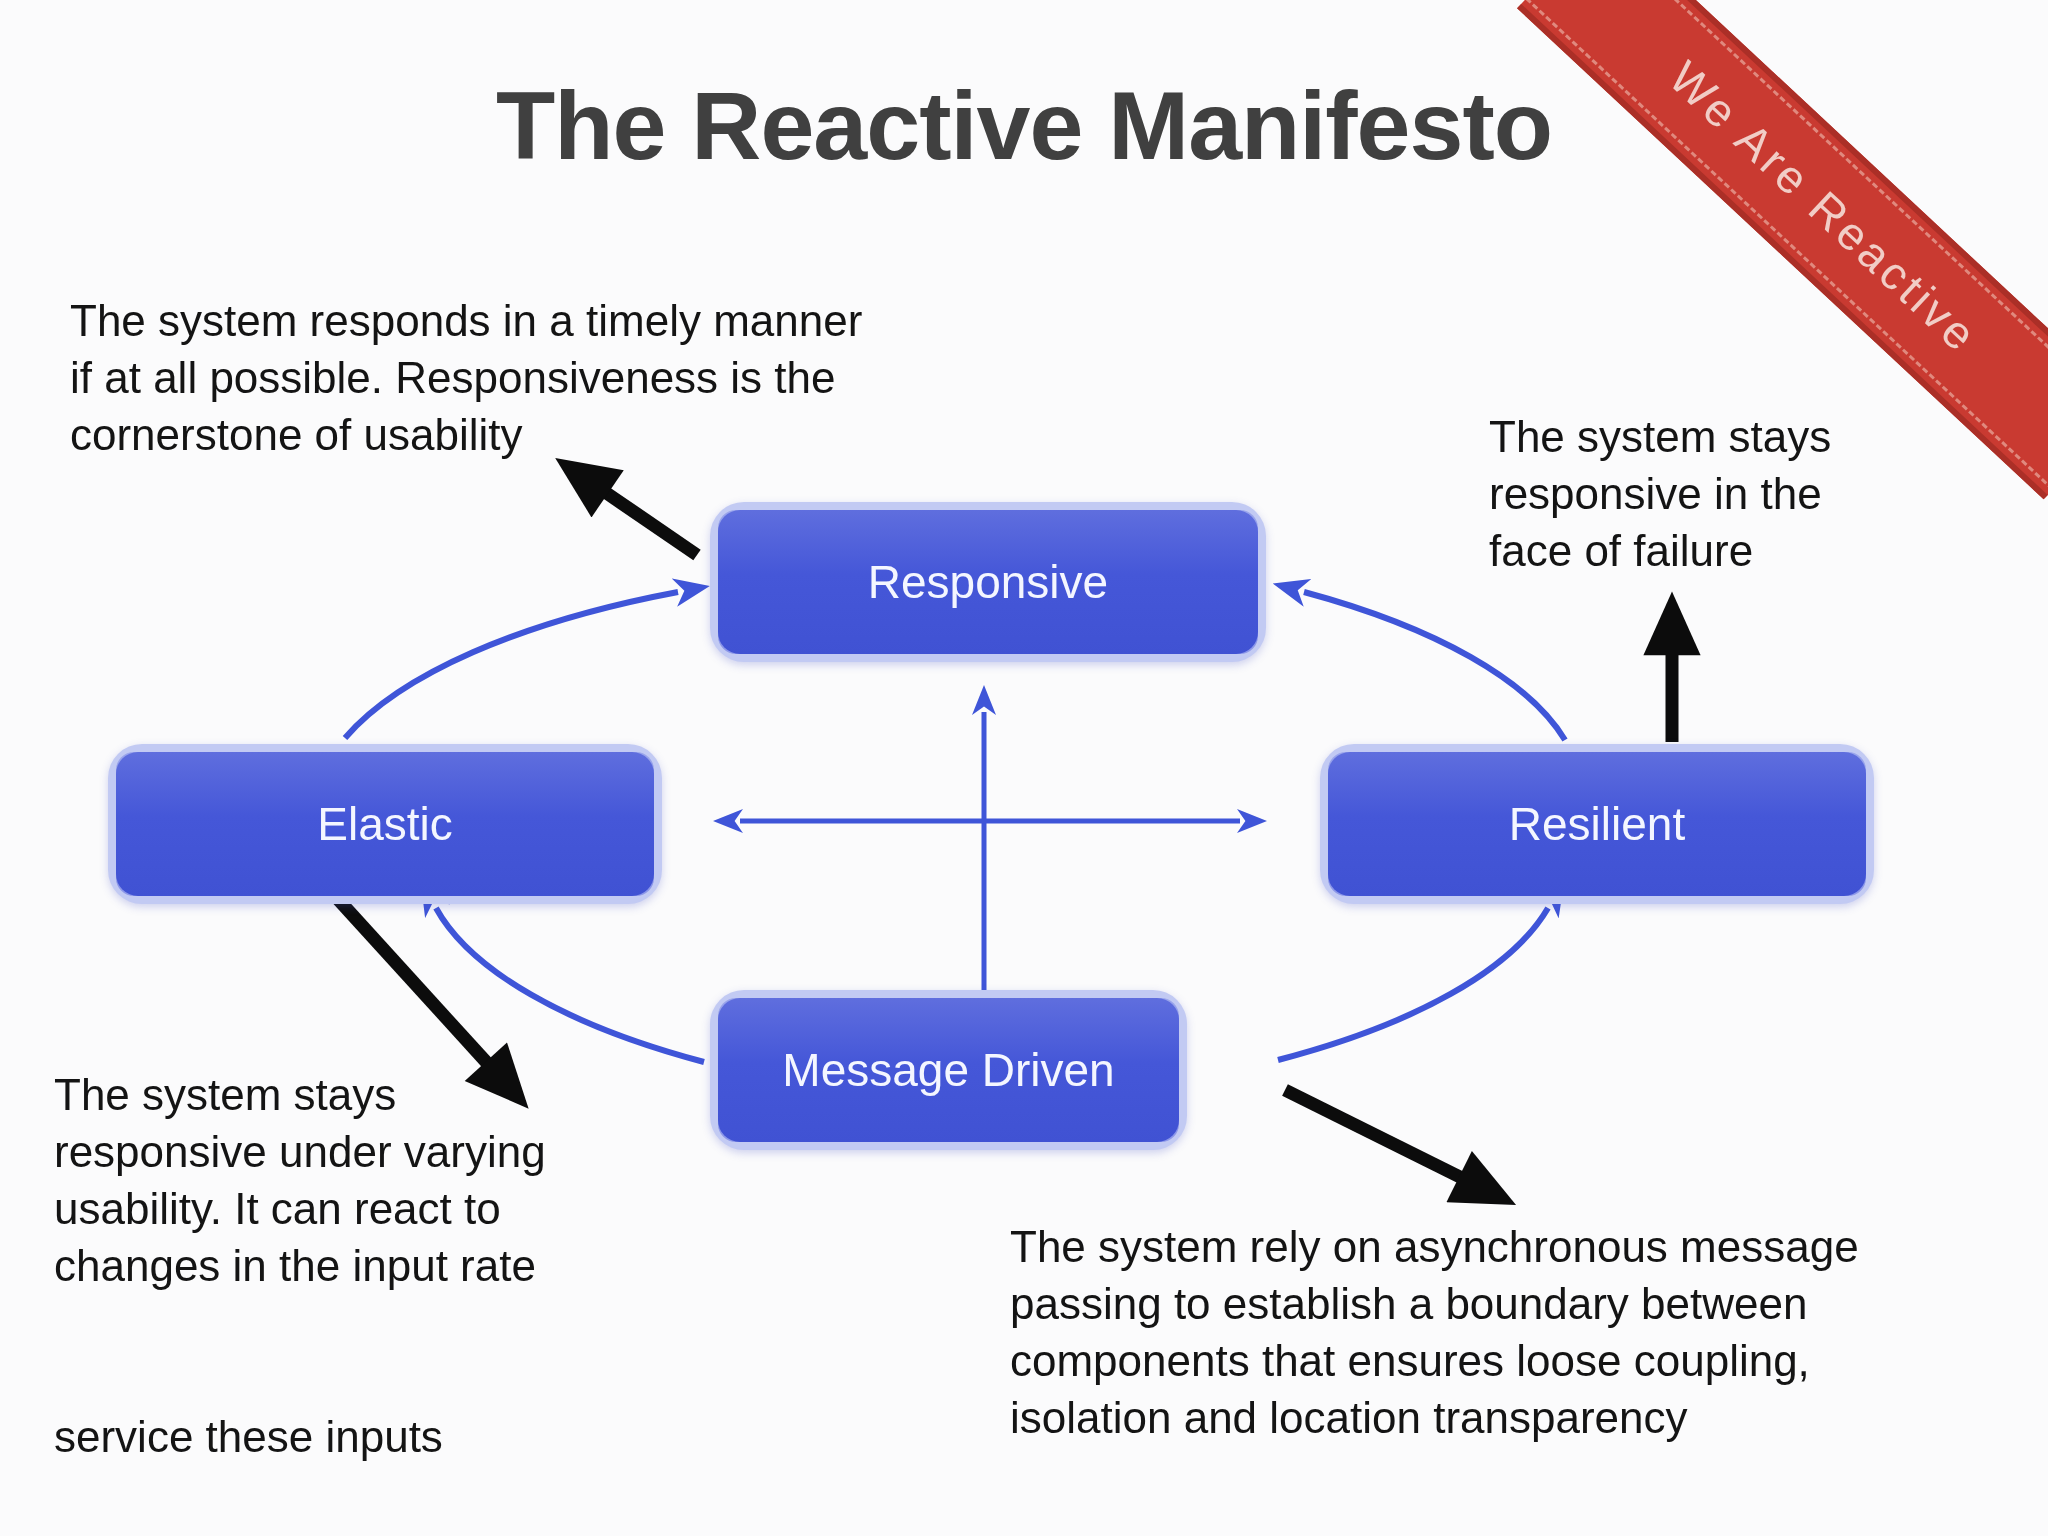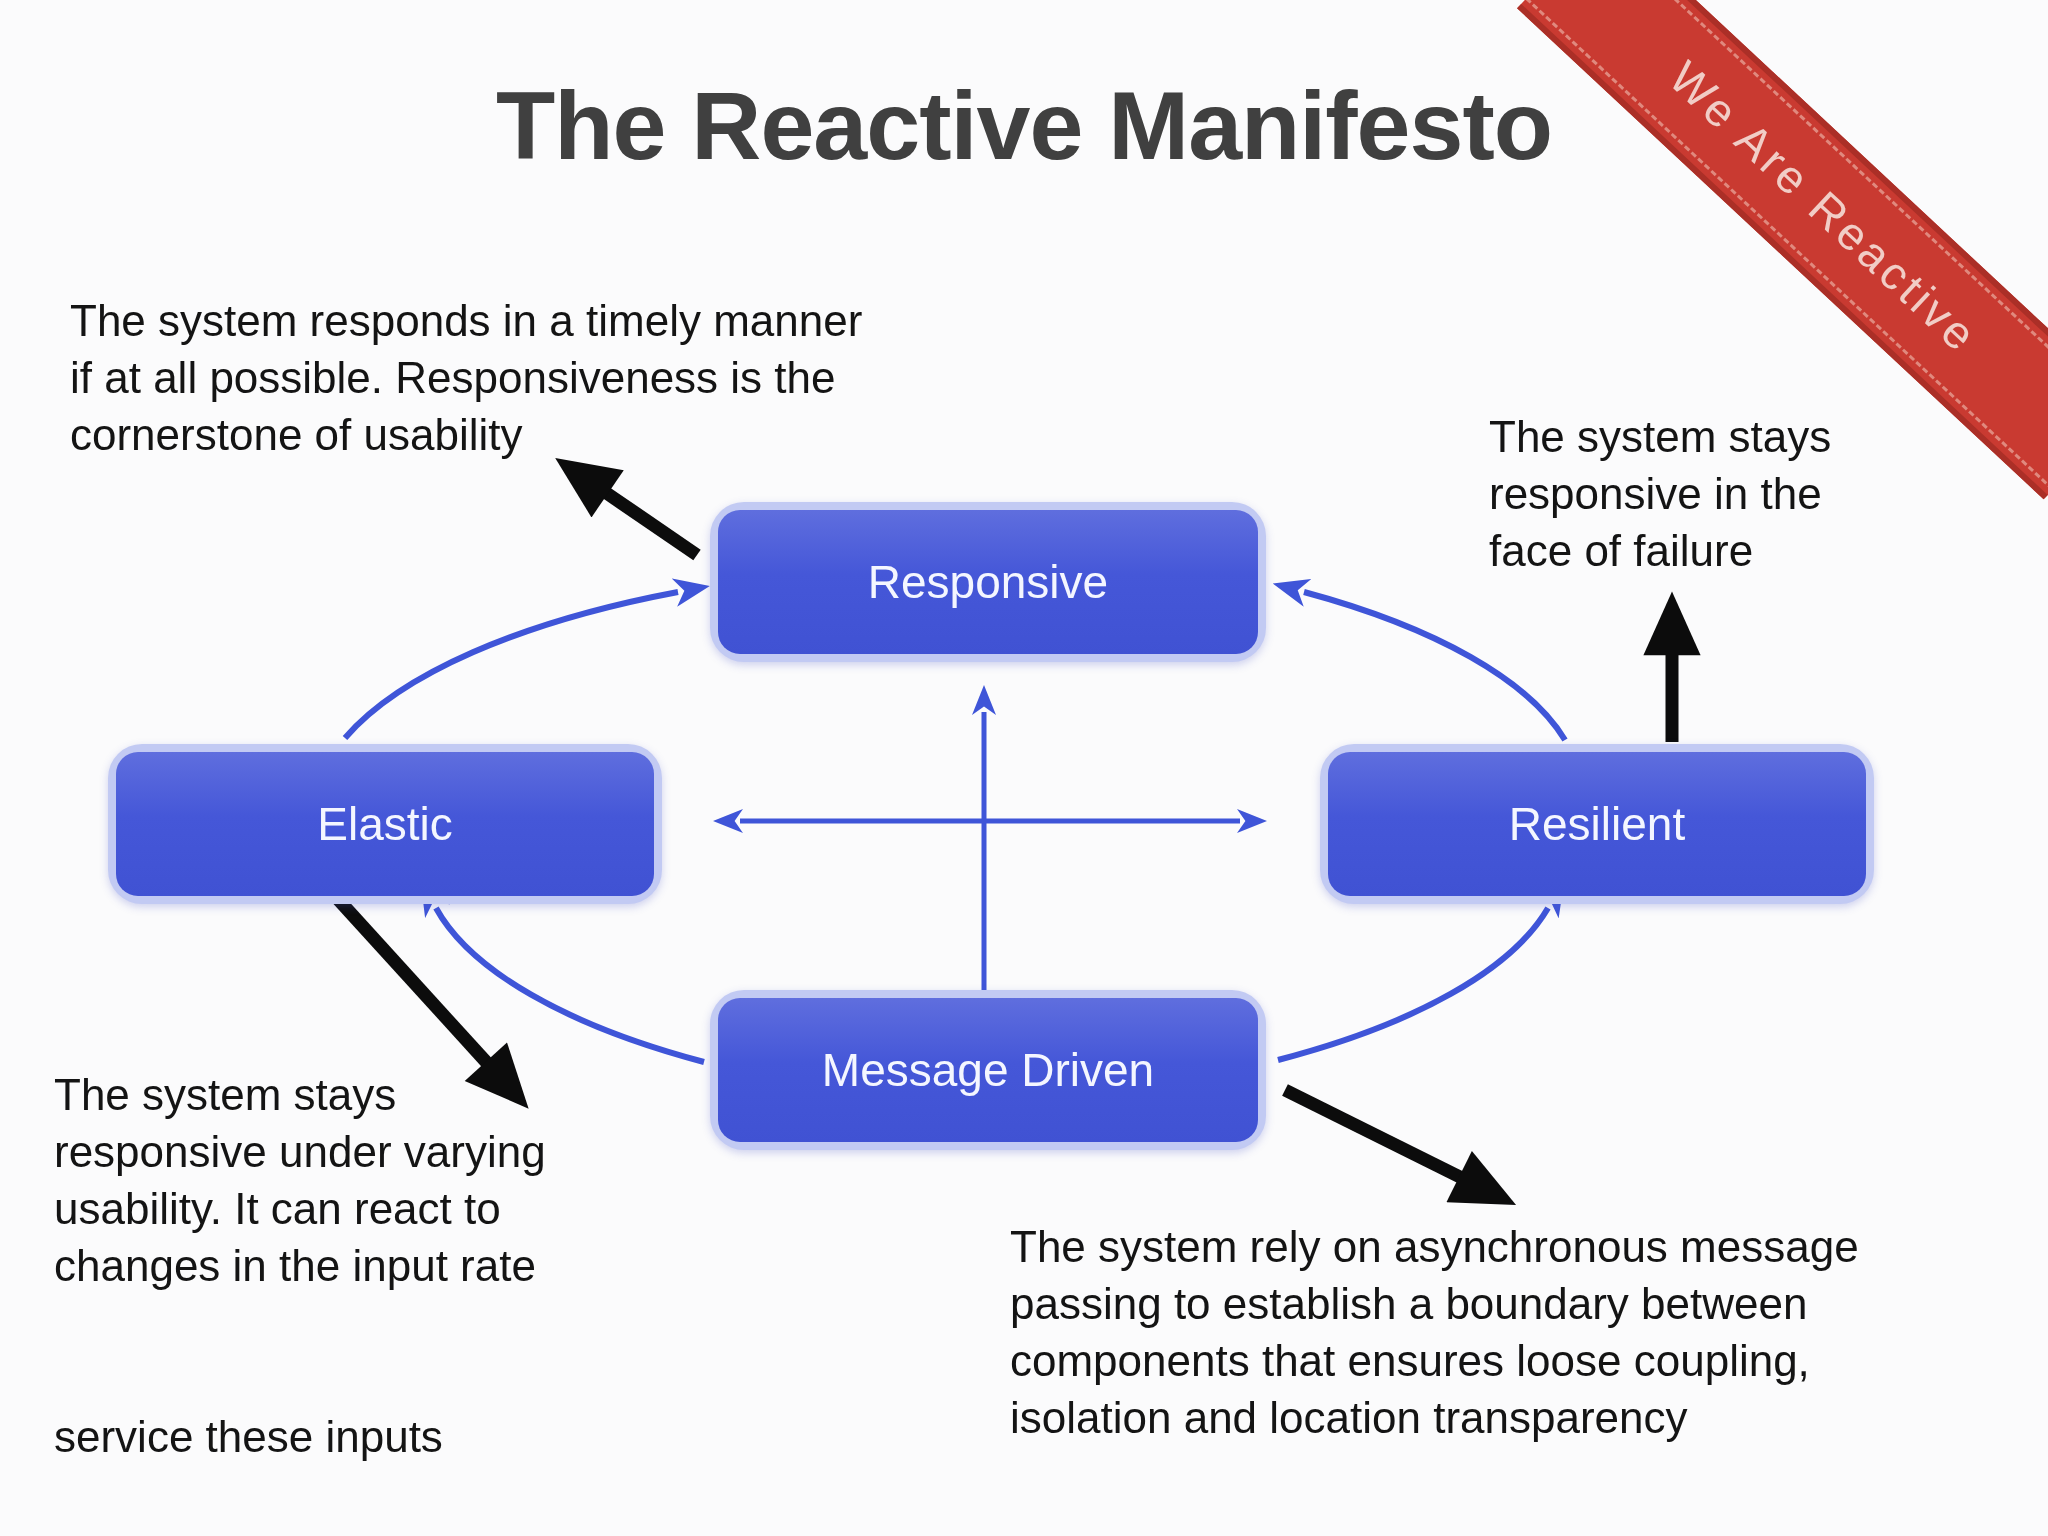--- a/index.html
+++ b/index.html
@@ -6,21 +6,21 @@
   body{width:2048px;height:1536px;font-family:"Liberation Sans",sans-serif;}
   .stage{position:relative;width:2048px;height:1536px;background:#fbfbfc;overflow:hidden;}
 
   .title{position:absolute;left:0;top:70px;width:2048px;text-align:center;
          font-size:97px;font-weight:700;color:#404040;letter-spacing:-1px;}
 
   .arrows{position:absolute;left:0;top:0;width:2048px;height:1536px;}
 
   .node{position:absolute;background:#c2caf3;border-radius:34px;padding:8px;box-sizing:border-box;
         box-shadow:0 3px 8px rgba(70,85,200,.25);}
-  .node-mid{height:100%;border-radius:31px;background:linear-gradient(180deg,#9aa5ec,#7removed785e3 60%,#8a96e8);
+  .node-mid{height:100%;border-radius:18px;background:linear-gradient(180deg,#9aa5ec,#7removed785e3 60%,#8a96e8);
         background:linear-gradient(180deg,#9aa5ec 0%,#7b89e4 55%,#8d98e9 100%);box-sizing:border-box;}
   .node-in{height:100%;border-radius:22px;display:flex;align-items:center;justify-content:center;
         background:linear-gradient(180deg,#5f6ede 0%,#4557d8 45%,#4052d3 100%);
         color:#f4f6ff;font-size:46px;}
 
   .note{position:absolute;font-size:44px;line-height:57px;color:#141414;}
   .note b{font-weight:400;}
 
   .ribbon{position:absolute;left:1464px;top:143px;width:720px;height:128px;
         background:#c93a31;transform:rotate(43deg);
@@ -78,21 +78,21 @@
   </div>
 
   <div class="node" style="left:1320px;top:744px;width:554px;height:160px">
     <div class="node-mid">
       <div class="node-in">
         <span>Resilient</span>
       </div>
     </div>
   </div>
 
-  <div class="node" style="left:710px;top:990px;width:556px;height:160px">
+  <div class="node" style="left:710px;top:990px;width:477px;height:160px">
     <div class="node-mid">
       <div class="node-in">
         <span>Message Driven</span>
       </div>
     </div>
   </div>
 
   <div class="note" style="left:70px;top:292px;width:980px"><span>The system responds in a timely manner</span><br><span>if at all possible. Responsiveness is the</span><br><span>cornerstone of </span><b>usability</b></div>
 
   <div class="note" style="left:1489px;top:408px;width:430px"><span>The system stays</span><br><span>responsive in the</span><br><span>face of </span><b>failure</b></div>

